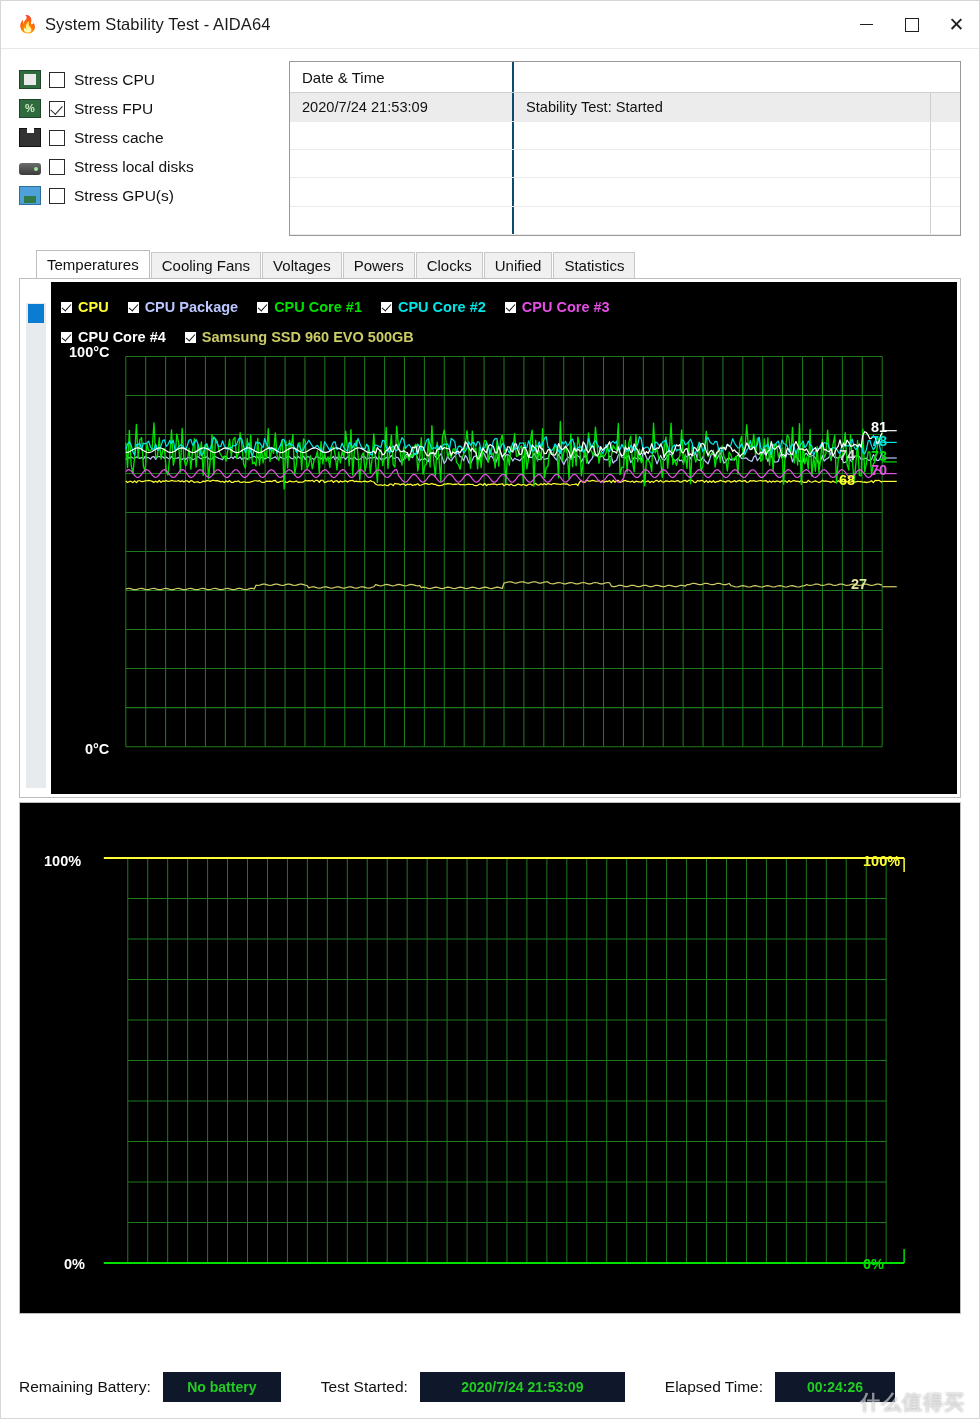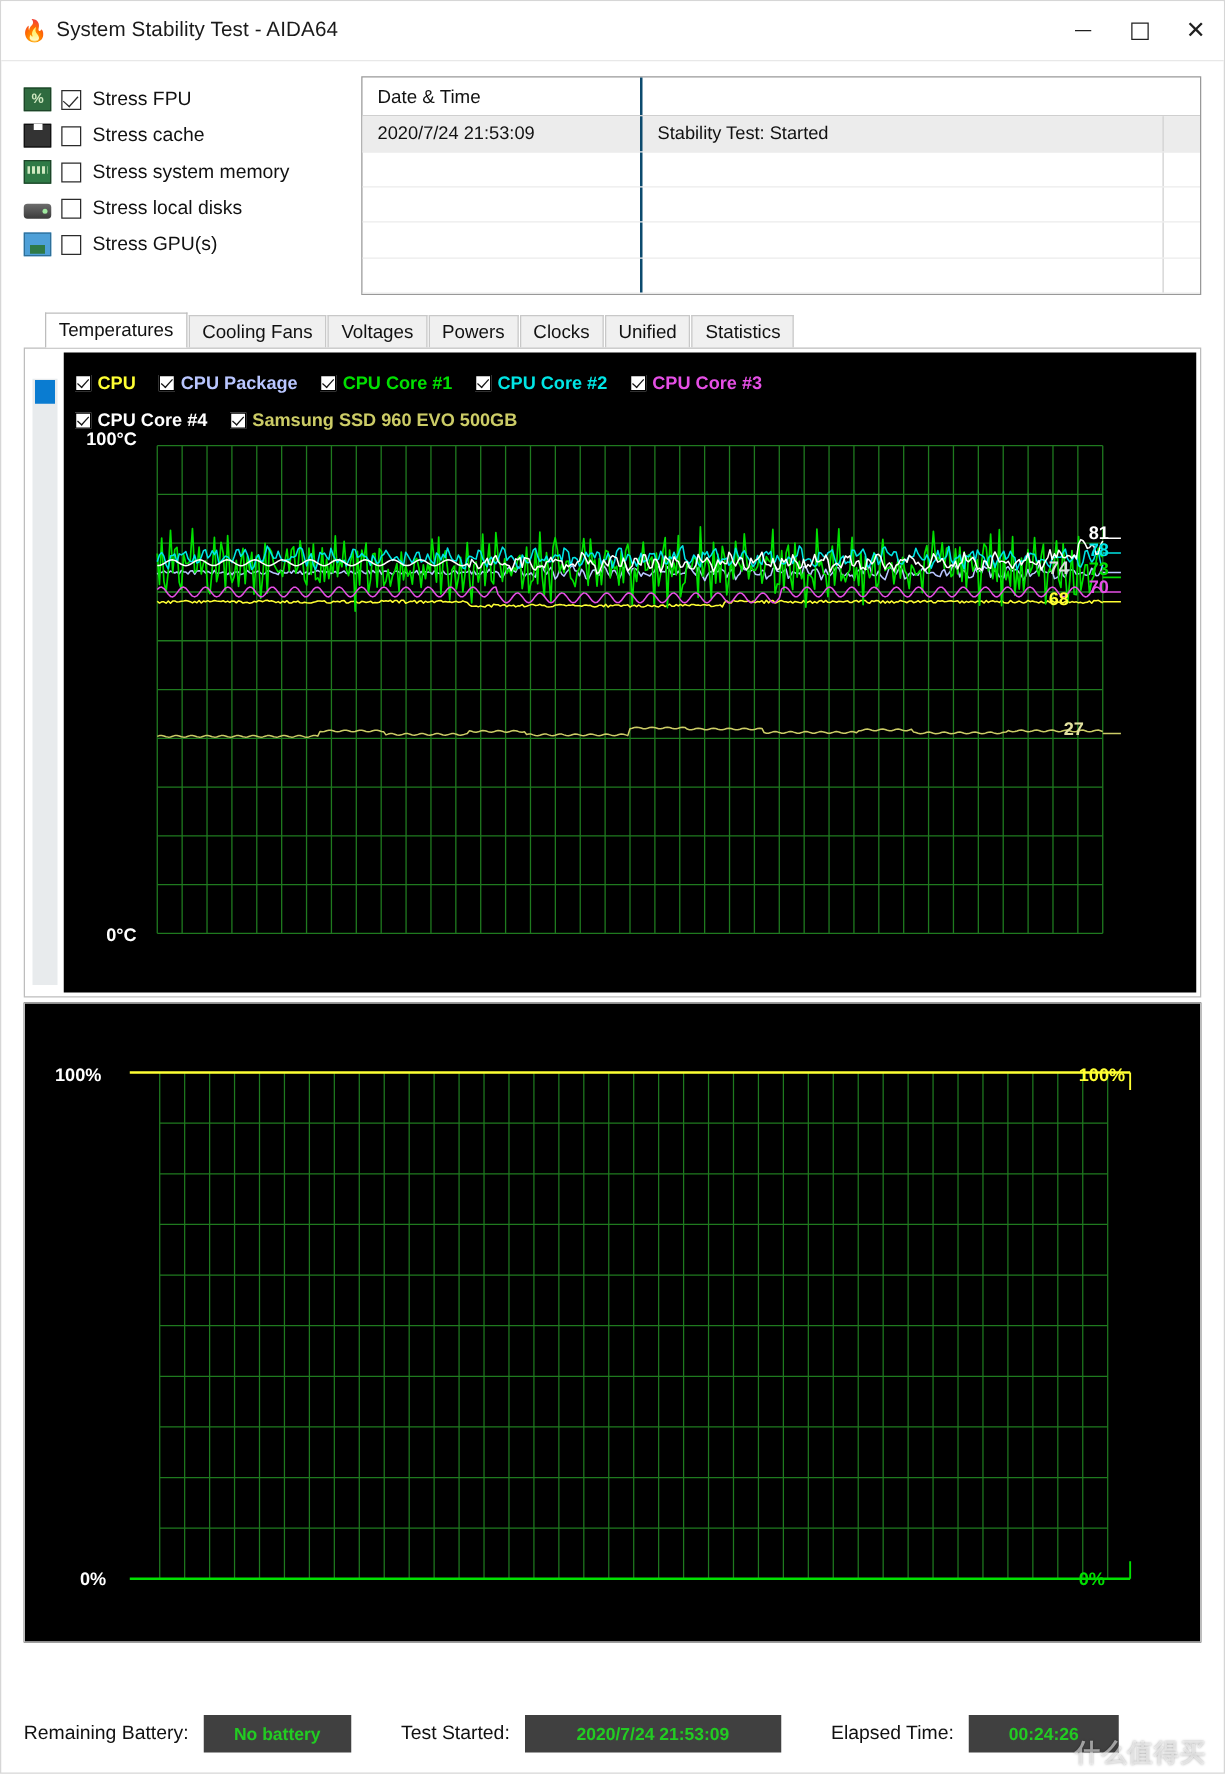--- a/index.html
+++ b/index.html
@@ -363,21 +363,21 @@
     display: flex;
     align-items: center;
     padding: 0 18px;
     position: relative;
   }
   .st-label {
     font-size: 15.5px;
     color: #111;
   }
   .st-value {
-    background: #404040;
+    background: #0f172a;
     color: #22cc22;
     font-size: 14px;
     font-weight: bold;
     text-align: center;
     padding: 7px 0;
     margin-left: 12px;
   }
   .st-battery { width: 118px; }
   .st-started { width: 205px; }
   .st-elapsed { width: 120px; }
@@ -416,33 +416,33 @@
         </div>
     </div>
   </div>
 
   <div class="content">
 
     <div class="toppanel">
 
       <div class="stress-list">
         <div class="stress-row">
+          <span class="dev-icon ic-cpu"></span>
+          <span class="chk"></span>
+          <span class="stress-label">Stress CPU</span>
+        </div>
+        <div class="stress-row">
           <span class="dev-icon ic-fpu">%</span>
           <span class="chk checked"></span>
           <span class="stress-label">Stress FPU</span>
         </div>
         <div class="stress-row">
           <span class="dev-icon ic-cache"></span>
           <span class="chk"></span>
           <span class="stress-label">Stress cache</span>
-        </div>
-        <div class="stress-row">
-          <span class="dev-icon ic-mem"></span>
-          <span class="chk"></span>
-          <span class="stress-label">Stress system memory</span>
         </div>
         <div class="stress-row">
           <span class="dev-icon ic-disk"></span>
           <span class="chk"></span>
           <span class="stress-label">Stress local disks</span>
         </div>
         <div class="stress-row">
           <span class="dev-icon ic-gpu"></span>
           <span class="chk"></span>
           <span class="stress-label">Stress GPU(s)</span>

